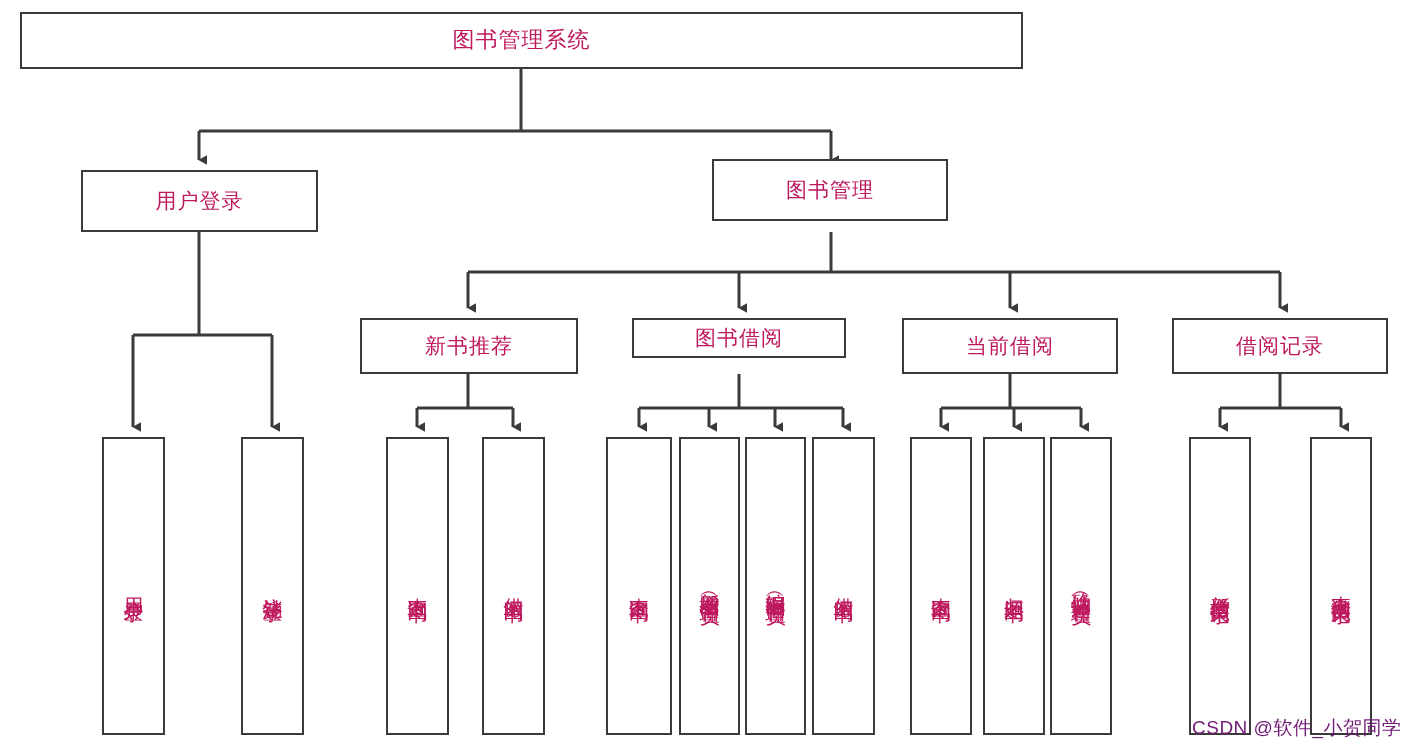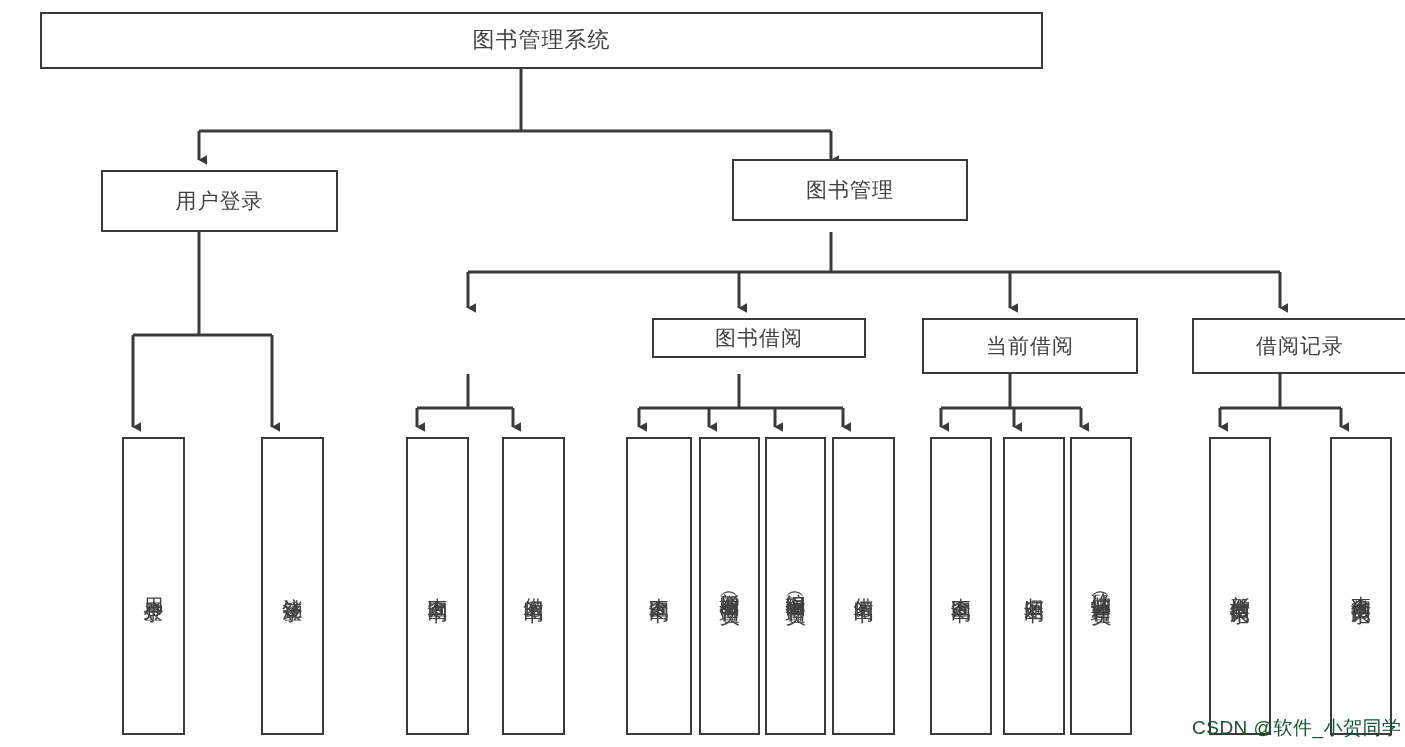--- a/index.html
+++ b/index.html
@@ -26,44 +26,43 @@
     height: 747px;
   }
   .node {
     position: absolute;
     box-sizing: border-box;
     border: 2px solid #3a3a3a;
     background: #ffffff;
     display: flex;
     align-items: center;
     justify-content: center;
-    color: #404040;
+    color: #be185d;
     z-index: 2;
-    margin-left: 20px;
   }
   .node.horizontal {
     font-size: 21px;
     letter-spacing: 1px;
     line-height: 1.2;
   }
   .node.vertical {
     writing-mode: vertical-rl;
     text-orientation: upright;
     font-size: 20px;
     line-height: 1.15;
     letter-spacing: 2px;
     padding: 4px 0;
     white-space: nowrap;
   }
   .node.root {
     font-size: 22px;
   }
   .watermark {
     position: absolute;
-    color: #14532d;
+    color: #701a75;
     font-size: 19px;
     letter-spacing: 0.5px;
     white-space: nowrap;
     z-index: 5;
   }
 </style>
 </head>
 <body>
 
 <div id="canvas">
@@ -117,20 +116,21 @@
       <path d="M1220,408 L1220,427" marker-end="url(#arrowhead)"></path>
       <path d="M1341,408 L1341,427" marker-end="url(#arrowhead)"></path>
     </g>
   </svg>
 
   <div class="node horizontal root" style="left:20px; top:12px; width:1003px; height:57px;">图书管理系统</div>
 
   <div class="node horizontal" style="left:81px; top:170px; width:237px; height:62px;">用户登录</div>
   <div class="node horizontal" style="left:712px; top:159px; width:236px; height:62px;">图书管理</div>
 
+  <div class="node horizontal" style="left:360px; top:318px; width:218px; height:56px;">新书推荐</div>
   <div class="node horizontal" style="left:632px; top:318px; width:214px; height:40px;">图书借阅</div>
   <div class="node horizontal" style="left:902px; top:318px; width:216px; height:56px;">当前借阅</div>
   <div class="node horizontal" style="left:1172px; top:318px; width:216px; height:56px;">借阅记录</div>
 
   <div class="node vertical" style="left:102px; top:437px; width:63px; height:298px;">用户登录</div>
   <div class="node vertical" style="left:241px; top:437px; width:63px; height:298px;">注销登录</div>
 
   <div class="node vertical" style="left:386px; top:437px; width:63px; height:298px;">查询图书</div>
   <div class="node vertical" style="left:482px; top:437px; width:63px; height:298px;">借阅图书</div>
 

